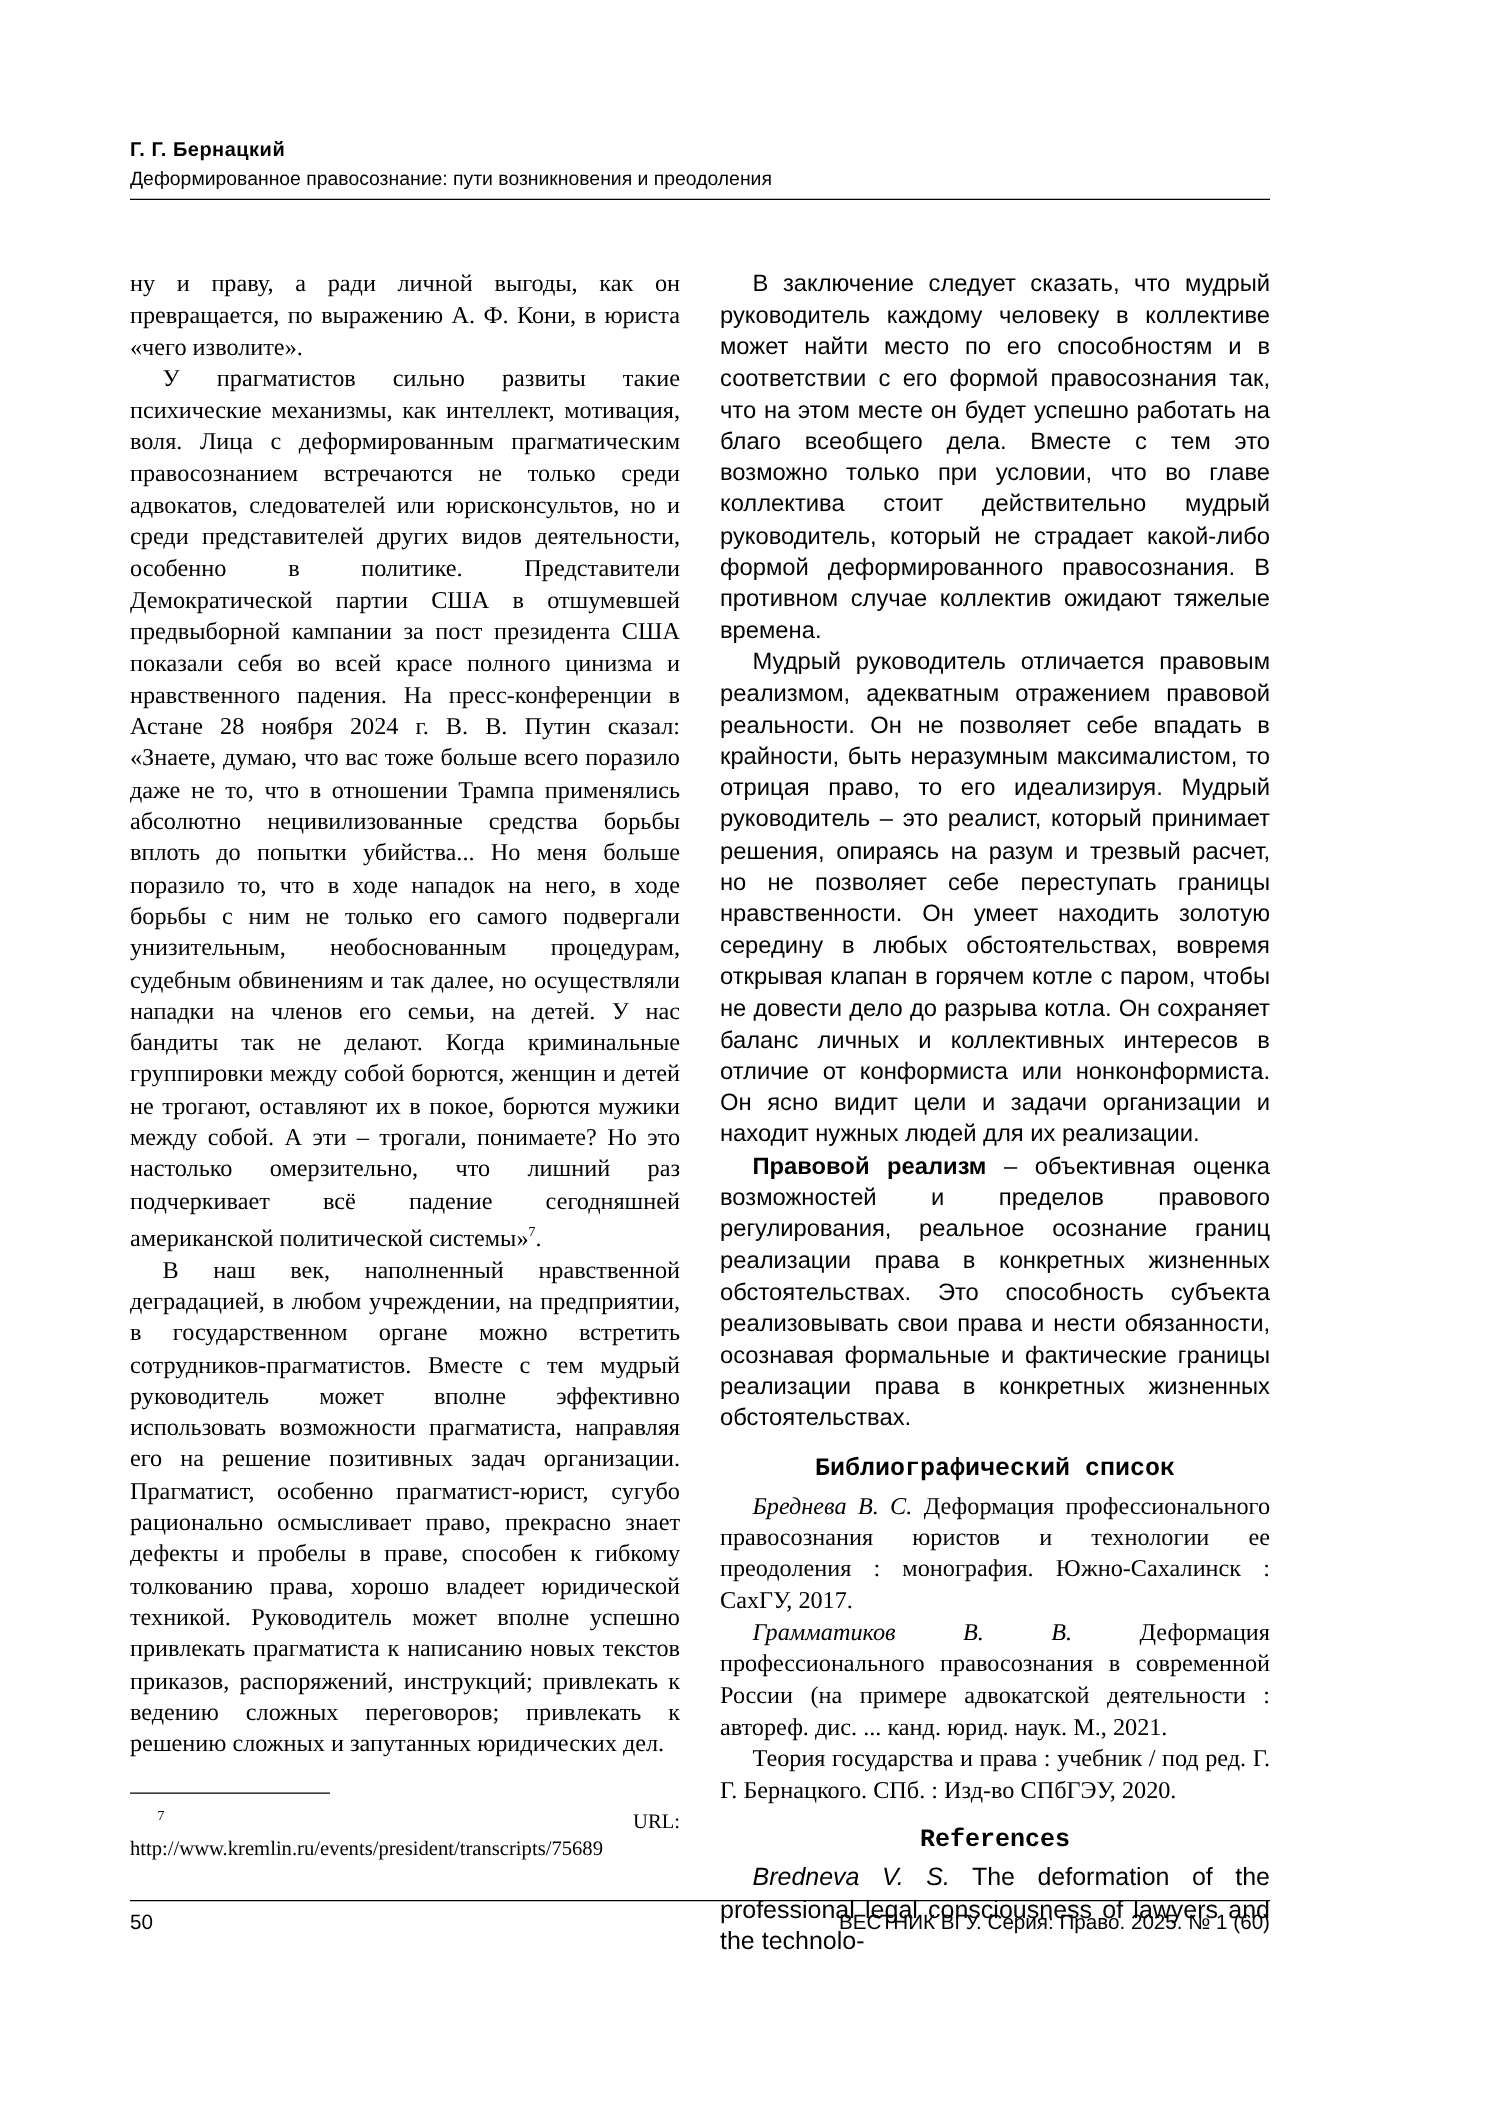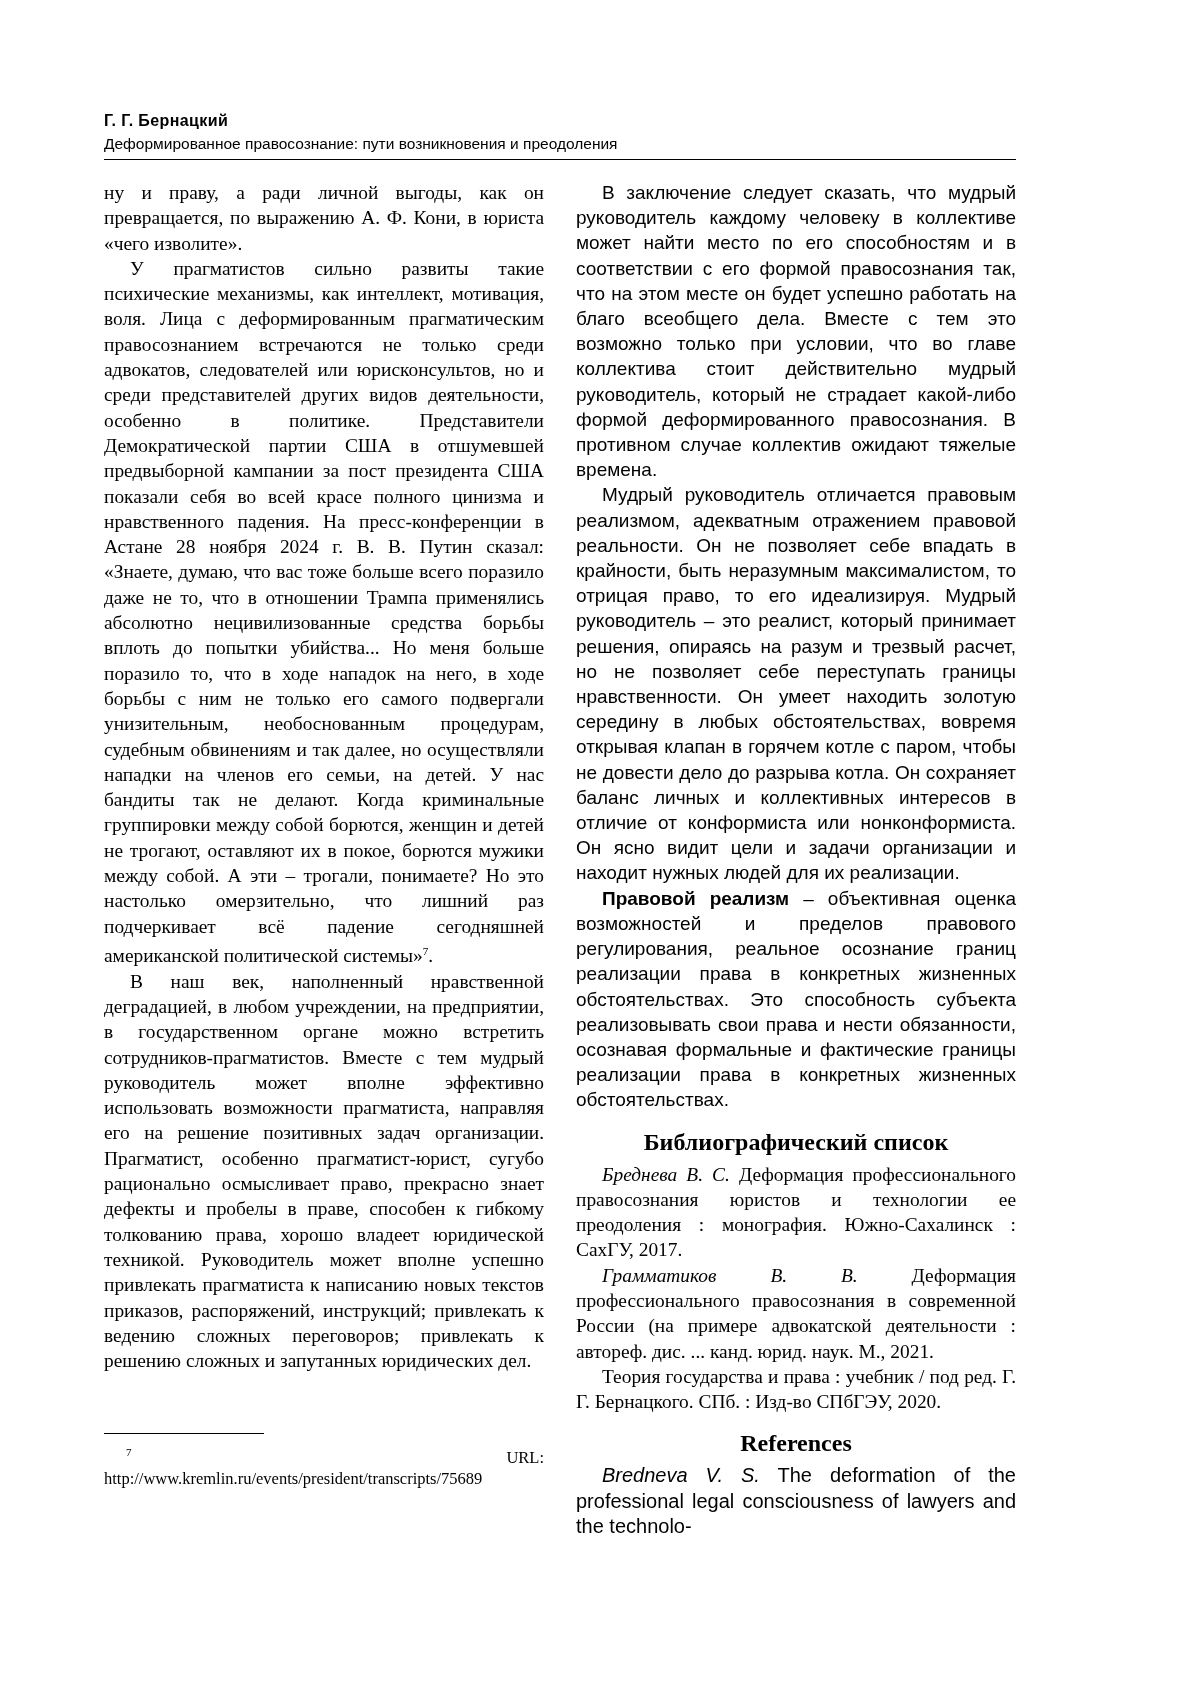--- a/index.html
+++ b/index.html
@@ -50,20 +50,21 @@
     left: 104px;
     top: 180px;
     width: 912px;
     height: 1310px;
     display: flex;
     justify-content: space-between;
   }
   .col {
     width: 440px;
     position: relative;
+    margin-top: 35px;
   }
   p.body {
     margin: 0;
     font-size: 19.4px;
     line-height: 25.3px;
     text-align: justify;
     text-indent: 26px;
     hyphens: auto;
     -webkit-hyphens: auto;
   }
@@ -84,22 +85,22 @@
     font-weight: bold;
   }
   .section-head {
     text-align: center;
     font-family: "Liberation Sans", sans-serif;
     font-weight: bold;
     font-size: 19px;
     margin: 16px 0 6px 0;
   }
   .section-head.serif-head {
-    font-family: Liberation Serif, serif;
-    font-size: 24px;
+    font-family: Liberation Mono, monospace;
+    font-size: 20px;
     font-weight: bold;
   }
   .ref {
     margin: 0;
     font-family: "Liberation Sans", sans-serif;
     font-size: 20px;
     line-height: 25.2px;
     text-align: justify;
     text-indent: 26px;
   }
@@ -192,14 +193,21 @@
       <p class="ref serif"><span class="ital">Грамматиков В. В.</span><span> Деформация профессионального правосознания в современной России (на примере адвокатской деятельности : автореф. дис. ... канд. юрид. наук. М., 2021.</span></p>
       <p class="ref serif"><span class="ital"></span><span>Теория государства и права : учебник / под ред. Г. Г. Бернацкого. СПб. : Изд-во СПбГЭУ, 2020.</span></p>
 
       <div class="section-head serif-head">References</div>
 
       <p class="ref"><span class="ital">Bredneva V. S.</span><span> The deformation of the professional legal consciousness of lawyers and the technolo-</span></p>
     </div>
 
   </div>
 
+  <div class="footer">
+    <hr class="footer-rule">
+    <div class="footer-row">
+      <span class="footer-page">50</span>
+      <span class="footer-journal">ВЕСТНИК ВГУ. Серия: Право. 2025. № 1 (60)</span>
+    </div>
+  </div>
 
 </div>
 
 </body></html>

